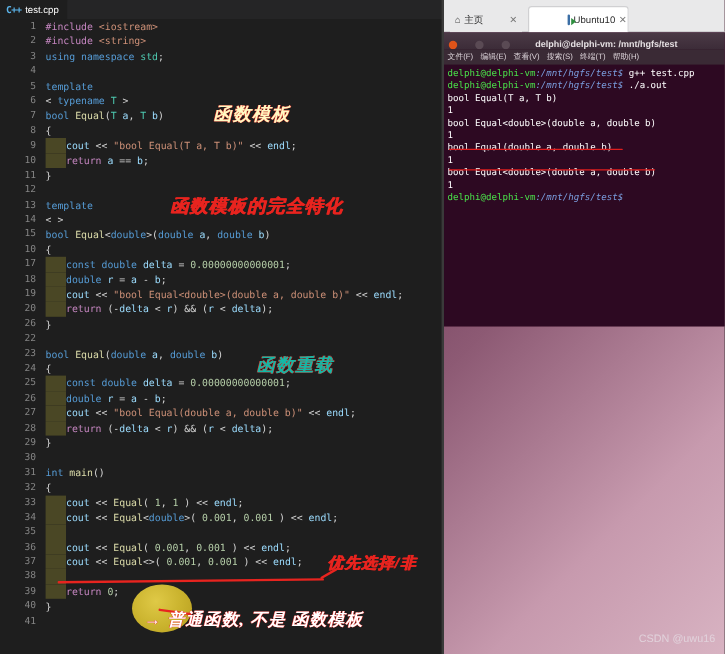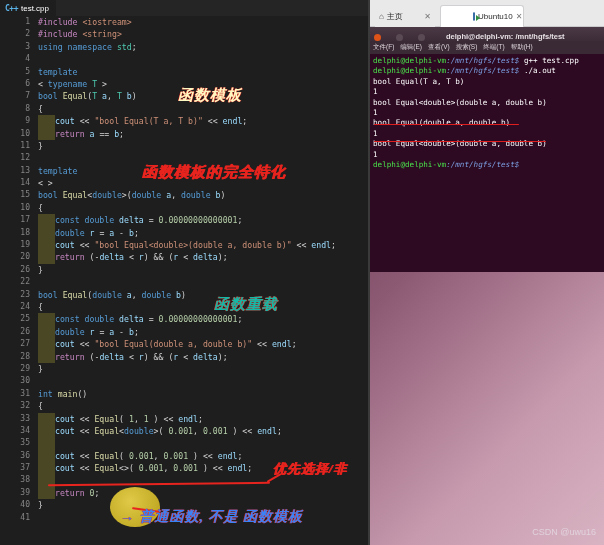--- a/index.html
+++ b/index.html
@@ -277,16 +277,16 @@
 
     <div class="redline" style="left:266px; top:477px; width:16px; transform:rotate(-30deg);"></div>
 
     <div class="blob" style="left:110px; top:487px; width:50px; height:40px;"></div>
 
     <div class="redline" style="left:132px; top:509px; width:28px; transform:rotate(8deg);"></div>
   <div class="hw" style="left: 178px; top: 86px; font-size: 15px; color: #fef9c3;">函数模板</div>
       <div class="hw" style="left: 142px; top: 163px; font-size: 15px; color: rgb(232, 36, 31);">函数模板的完全特化</div>
       <div class="hw" style="left: 198px; top: 295px; font-size: 15px; color: #14b8a6; margin-left: 16px;">函数重载</div>
       <div class="hw" style="left: 273px; top: 460px; font-size: 13px; color: rgb(232, 36, 31);">优先选择/非</div>
-      <div class="hw" style="left: 120px; top: 508px; font-size: 14px; color: #3b82f6;">→ 普通函数, 不是 函数模板</div>
+      <div class="hw" style="left: 120px; top: 508px; font-size: 14px; color: #ffffff;">→ 普通函数, 不是 函数模板</div>
     </div>
 
 </div>
 
 </body></html>

